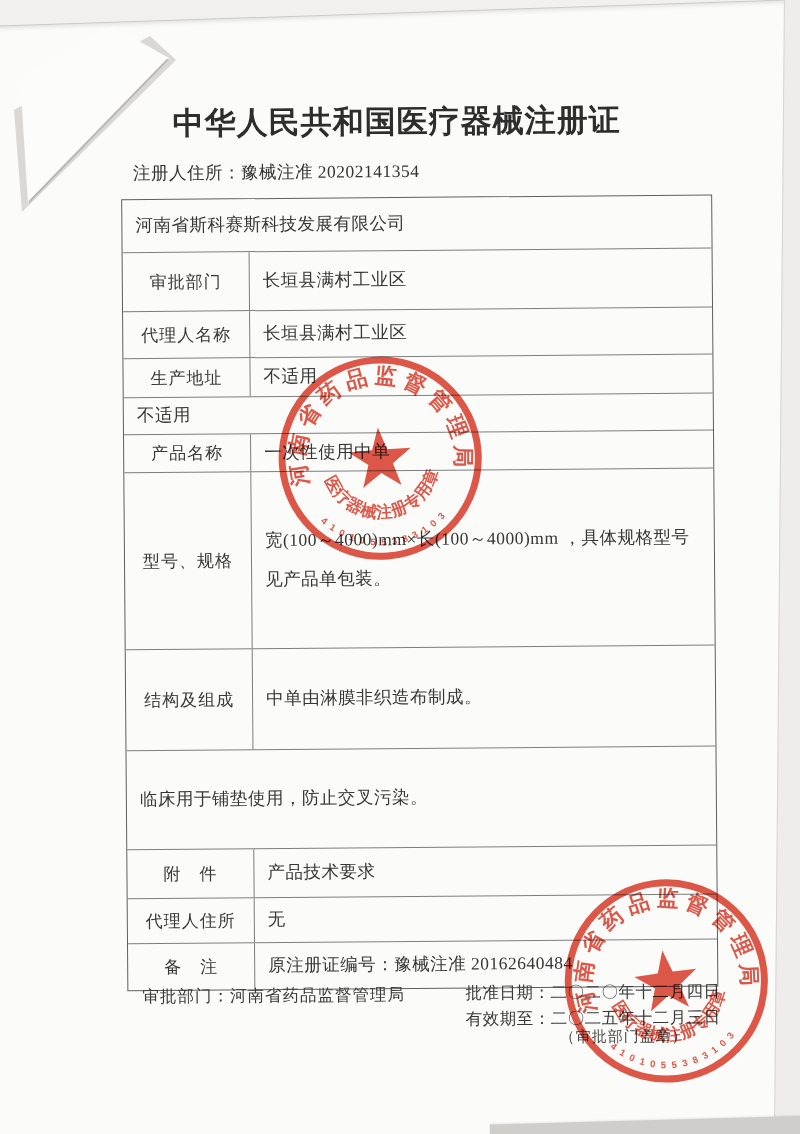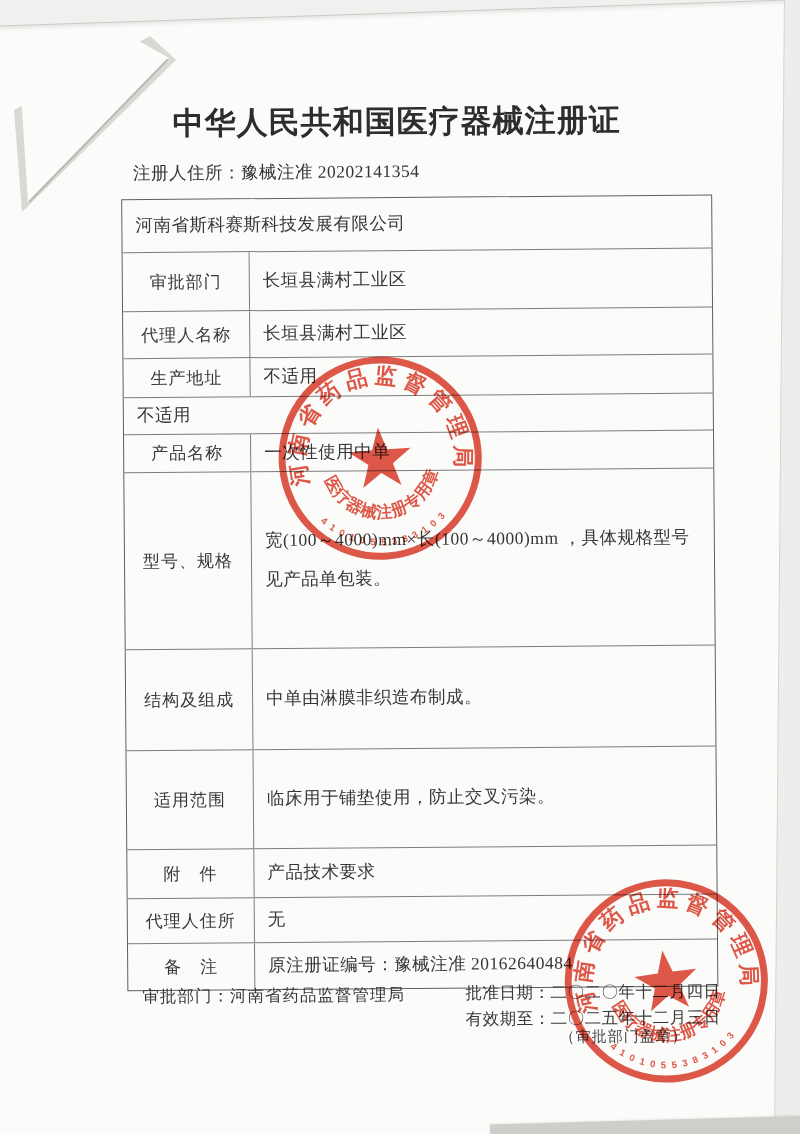--- a/index.html
+++ b/index.html
@@ -130,21 +130,20 @@
     </div>
     <div class="trow">
       <div class="tlabel">型号、规格</div>
       <div class="tvalue">宽(100～4000)mm×长(100～4000)mm ，具体规格型号见产品单包装。</div>
     </div>
     <div class="trow">
       <div class="tlabel">结构及组成</div>
       <div class="tvalue">中单由淋膜非织造布制成。</div>
     </div>
     <div class="trow">
-      <div class="tlabel">适用范围</div>
       <div class="tvalue">临床用于铺垫使用，防止交叉污染。</div>
     </div>
     <div class="trow">
       <div class="tlabel">附　件</div>
       <div class="tvalue">产品技术要求</div>
     </div>
     <div class="trow">
       <div class="tlabel">代理人住所</div>
       <div class="tvalue">无</div>
     </div>

